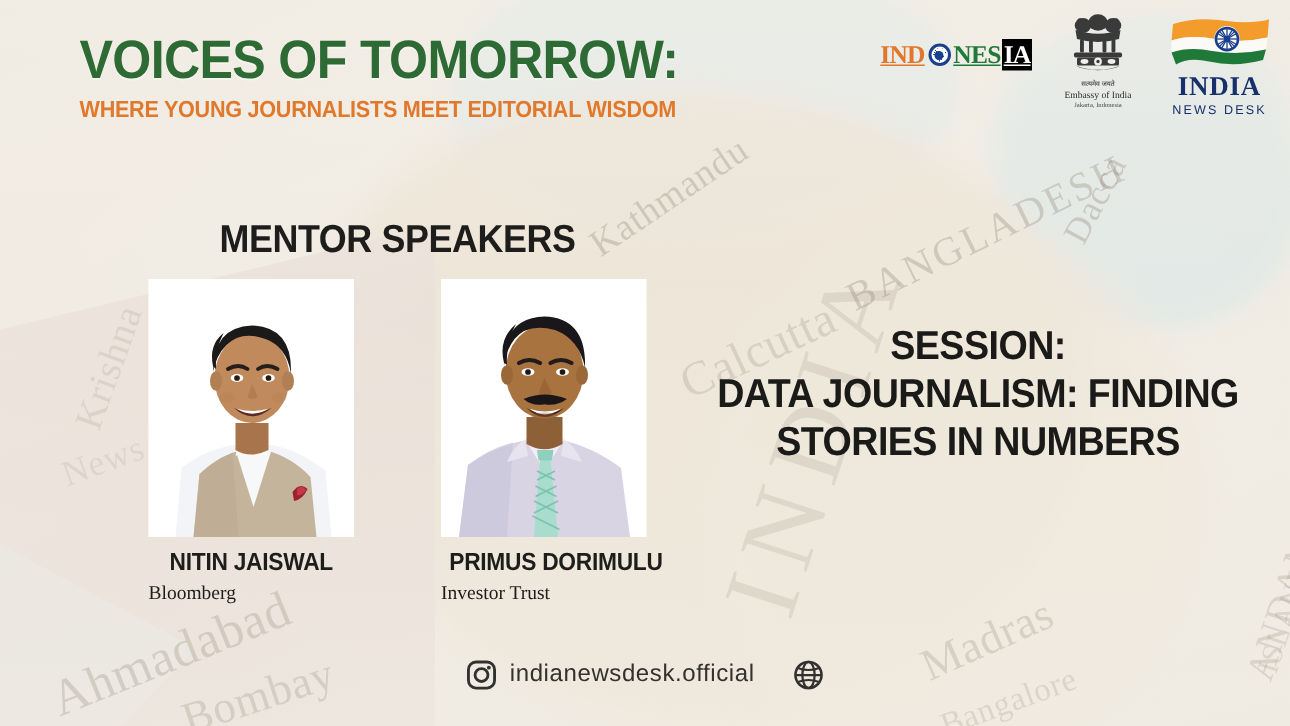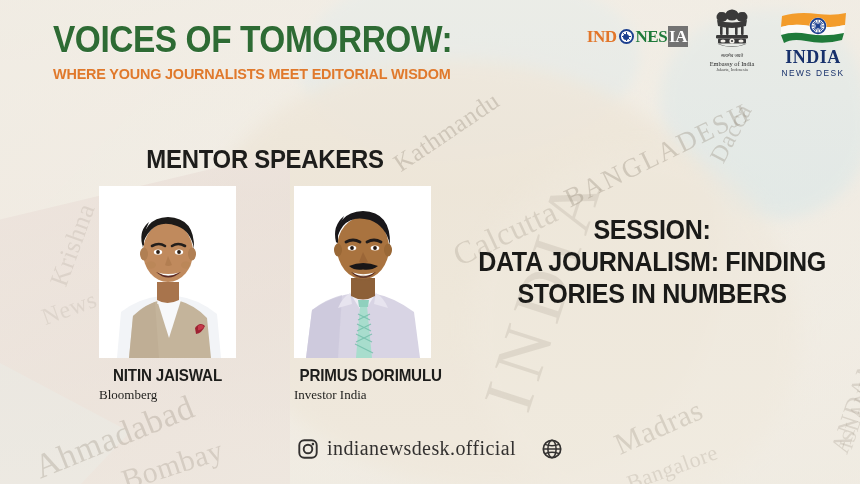--- a/index.html
+++ b/index.html
@@ -135,25 +135,26 @@
   
   .logo-indonesia{
     display:flex; align-items:center;
     margin-top:20px;
     font-family:"Liberation Serif", serif;
     font-weight:bold; font-size:17px; line-height:1;
   }
   .logo-indonesia .seg{
     padding:2px 1px;
     letter-spacing:-0.5px;
+    text-decoration:underline;
   }
   .li-ind{ color:#e2762a; }
   .li-nes{ color:#1f7a3a; }
   .li-ia{
-    color:#ffffff; background:#737373;
+    color:#ffffff; background:#000000;
     padding:2px 3px;
   }
   .chakra-o{
     position:relative;
     width:15px; height:15px; margin:0 1px;
     border-radius:50%;
     border:2px solid #1b3f8f;
     background:#ffffff;
     display:inline-block;
   }
@@ -260,22 +261,22 @@
   }
   .session div{ white-space:nowrap; }
 
   
   .footer{
     position:absolute; left:0; bottom:24px; width:860px;
     display:flex; justify-content:center; align-items:center; gap:26px;
   }
   .f-item{ display:flex; align-items:center; gap:9px; }
   .f-text{
-    font-family:Liberation Serif, serif;
-    font-size:20px; color:#333130; letter-spacing:0.4px;
+    font-family:Liberation Sans, sans-serif;
+    font-size:16px; color:#333130; letter-spacing:0.4px;
   }
 </style>
 </head>
 <body>
 
 <div class="stage">
 
   <div class="bg-base"></div>
   <div class="bg-sea-a"></div>
   <div class="bg-sea-b"></div>
@@ -476,21 +477,21 @@
 
           <path d="M55 80 Q69 74 84 80 Q77 85 69 83.5 Q61 85 55 80 Z" fill="#191617"></path>
 
           <path d="M57 86 Q69 98 82 86 Q69 93 57 86 Z" fill="#4f241f"></path>
           <path d="M59 86.5 Q69 94 80 86.5 Q69 90 59 86.5 Z" fill="#fdfdfb"></path>
 
           <ellipse cx="69" cy="92" rx="9" ry="3" fill="#8d6038" opacity=".35"></ellipse>
         </svg>
       </div>
       <div class="speaker-name">PRIMUS DORIMULU</div>
-      <div class="speaker-org">Investor India</div>
+      <div class="speaker-org">Investor Trust</div>
     </div>
   </div>
 
   <div class="session">
     <div>SESSION:</div>
     <div>DATA JOURNALISM: FINDING</div>
     <div>STORIES IN NUMBERS</div>
   </div>
 
   <div class="footer">

